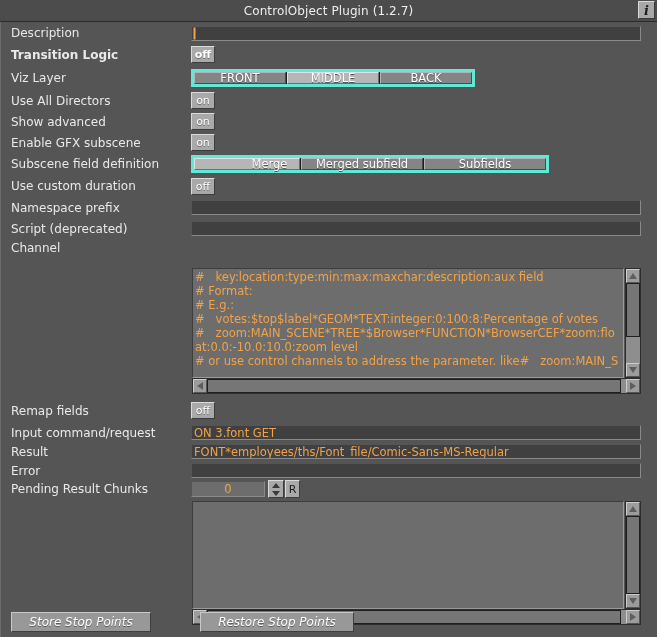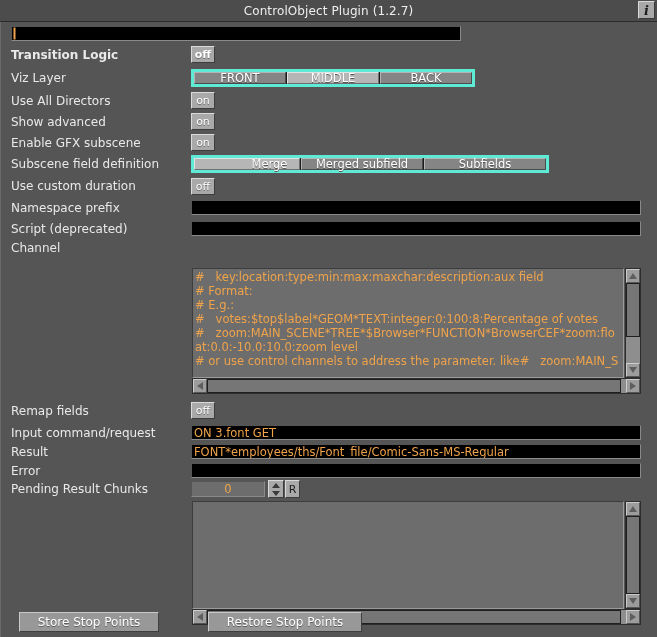--- a/index.html
+++ b/index.html
@@ -84,21 +84,21 @@
     color: #e9e9e9;
     font-size: 12px;
     line-height: 14px;
     white-space: nowrap;
   }
   .ctl { flex: 1; display: flex; align-items: center; }
 
   
   .tinput {
     height: 15px;
-    background: #000000;
+    background: #404040;
     border-top: 1px solid #555555;
     border-left: 1px solid #555555;
     border-right: 1px solid #8a8a8a;
     border-bottom: 1px solid #8a8a8a;
     box-sizing: border-box;
     display: flex;
     align-items: center;
     padding: 0 2px;
     font-size: 11.5px;
     color: #f0a34a;
@@ -297,23 +297,24 @@
     align-items: center;
     justify-content: center;
     font-size: 11px;
     color: #1d1d1d;
     cursor: pointer;
   }
 
   
   .btn-bar {
     position: absolute;
-    left: 18px;
+    left: 10px;
     bottom: 6px;
     display: flex;
+    font-style: italic;
   }
   .pbtn {
     height: 20px;
     background: #989898;
     border-top: 1px solid #c9c9c9;
     border-left: 1px solid #c9c9c9;
     border-right: 1px solid #3f3f3f;
     border-bottom: 1px solid #3f3f3f;
     box-sizing: border-box;
     display: flex;
@@ -332,20 +333,21 @@
 <div class="window">
 
   <div class="titlebar">
     <span class="titlebar-text">ControlObject Plugin (1.2.7)</span>
     <div class="info-btn">i</div>
   </div>
 
   <div class="body-area">
 
     <div class="row" style="height:22px;">
+      <div class="lbl">Description</div>
       <div class="ctl">
         <div class="tinput w-full">
           <span class="caret"></span>
             <span></span>
         </div>
       </div>
     </div>
 
     <div class="row" style="height:21px;font-weight:bold;">
       <div class="lbl">Transition Logic</div>

